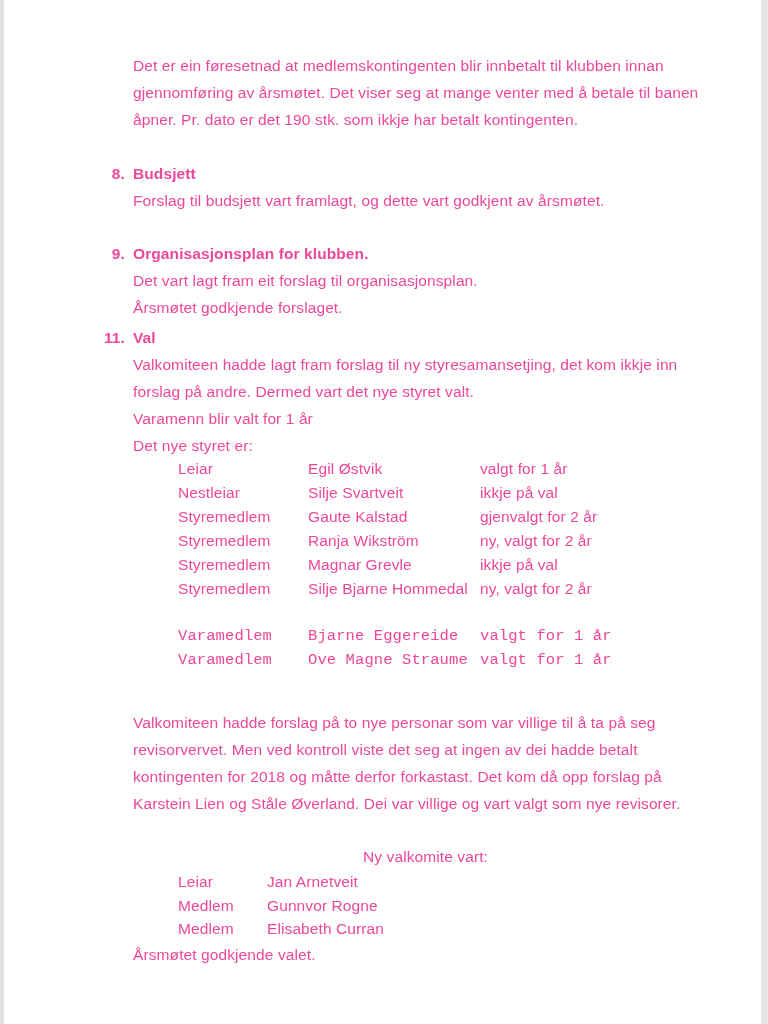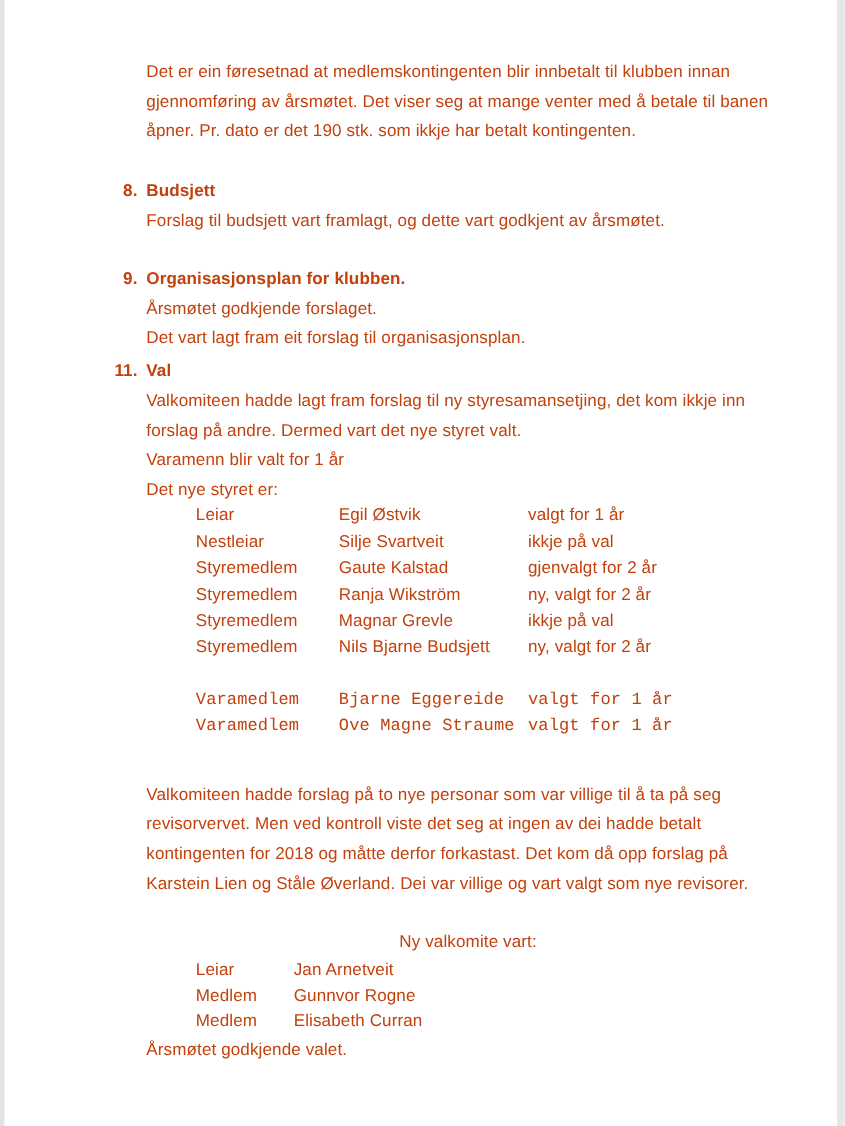--- a/index.html
+++ b/index.html
@@ -18,21 +18,21 @@
     position: absolute; top: 0; bottom: 0;
     background: #e2e2e2;
   }
   .edge-strip.left  { left: 0;  width: 4px; }
   .edge-strip.right { right: 0; width: 7px; background: #e6e6e6; }
 
   .content {
     position: absolute;
     left: 133px; top: 52px;
     width: 585px;
-    color: #c2410c;
+    color: #ec4899;
     font-size: 15.5px;
     line-height: 27px;
     letter-spacing: 0.1px;
   }
   .para { width: 578px; }
   .intro { margin-bottom: 27px; }
 
   .section-heading {
     position: relative;
     font-weight: bold;
@@ -83,22 +83,22 @@
         <span>Budsjett</span>
       </div>
       <p class="para">Forslag til budsjett vart framlagt, og dette vart godkjent av årsmøtet.</p>
     </div>
 
     <div class="section sec-9">
       <div class="section-heading">
         <span class="section-num">9.</span>
         <span>Organisasjonsplan for klubben.</span>
       </div>
+      <p class="para">Det vart lagt fram eit forslag til organisasjonsplan.</p>
       <p class="para">Årsmøtet godkjende forslaget.</p>
-      <p class="para">Det vart lagt fram eit forslag til organisasjonsplan.</p>
     </div>
 
     <div class="section sec-10">
       <div class="section-heading">
         <span class="section-num">11.</span>
         <span>Val</span>
       </div>
       <p class="para">Valkomiteen hadde lagt fram forslag til ny styresamansetjing, det kom ikkje inn forslag på andre. Dermed vart det nye styret valt.</p>
       <p class="para">Varamenn blir valt for 1 år</p>
       <p class="para">Det nye styret er:</p>
@@ -125,21 +125,21 @@
         <span class="t-name">Ranja Wikström</span>
         <span class="t-status">ny, valgt for 2 år</span>
       </div>
       <div class="t-row">
         <span class="t-role">Styremedlem</span>
         <span class="t-name">Magnar Grevle</span>
         <span class="t-status">ikkje på val</span>
       </div>
       <div class="t-row">
         <span class="t-role">Styremedlem</span>
-        <span class="t-name">Nils Bjarne Budsjett</span>
+        <span class="t-name">Silje Bjarne Hommedal</span>
         <span class="t-status">ny, valgt for 2 år</span>
       </div>
 
       <div class="deputy-block">
         <div class="t-row">
           <span class="t-role">Varamedlem</span>
           <span class="t-name">Bjarne Eggereide</span>
           <span class="t-status">valgt for 1 år</span>
         </div>
         <div class="t-row">

